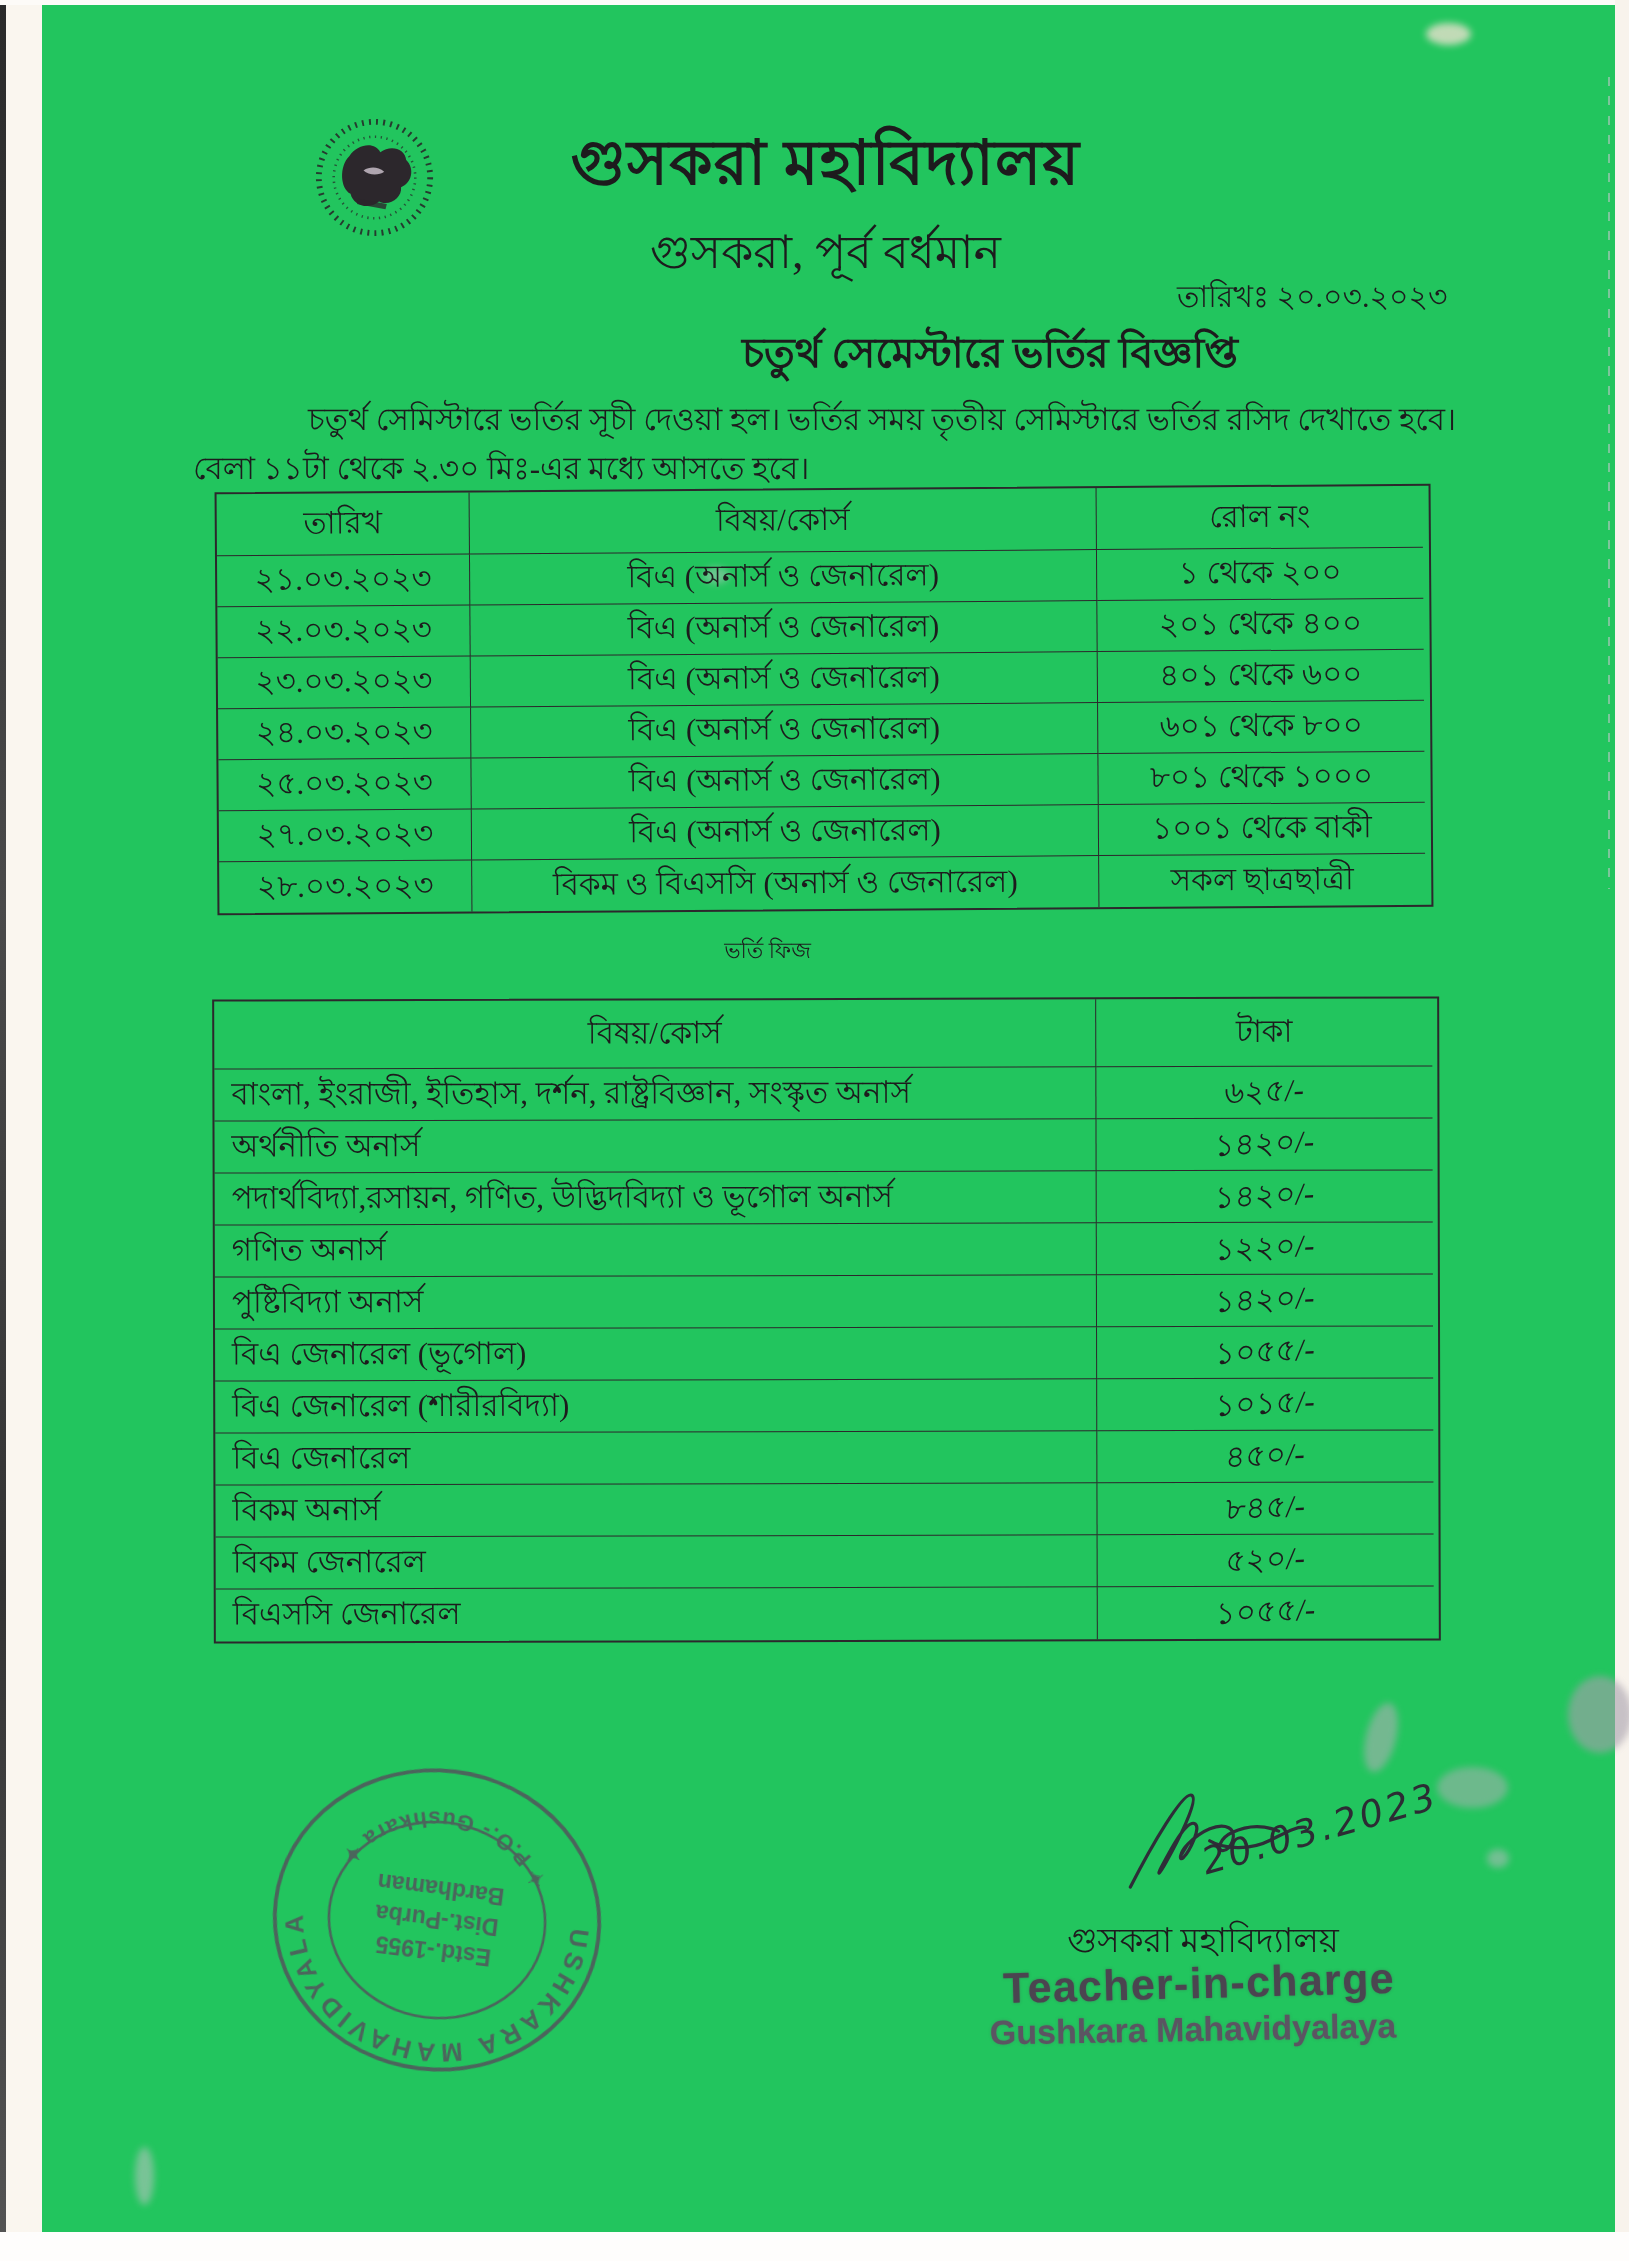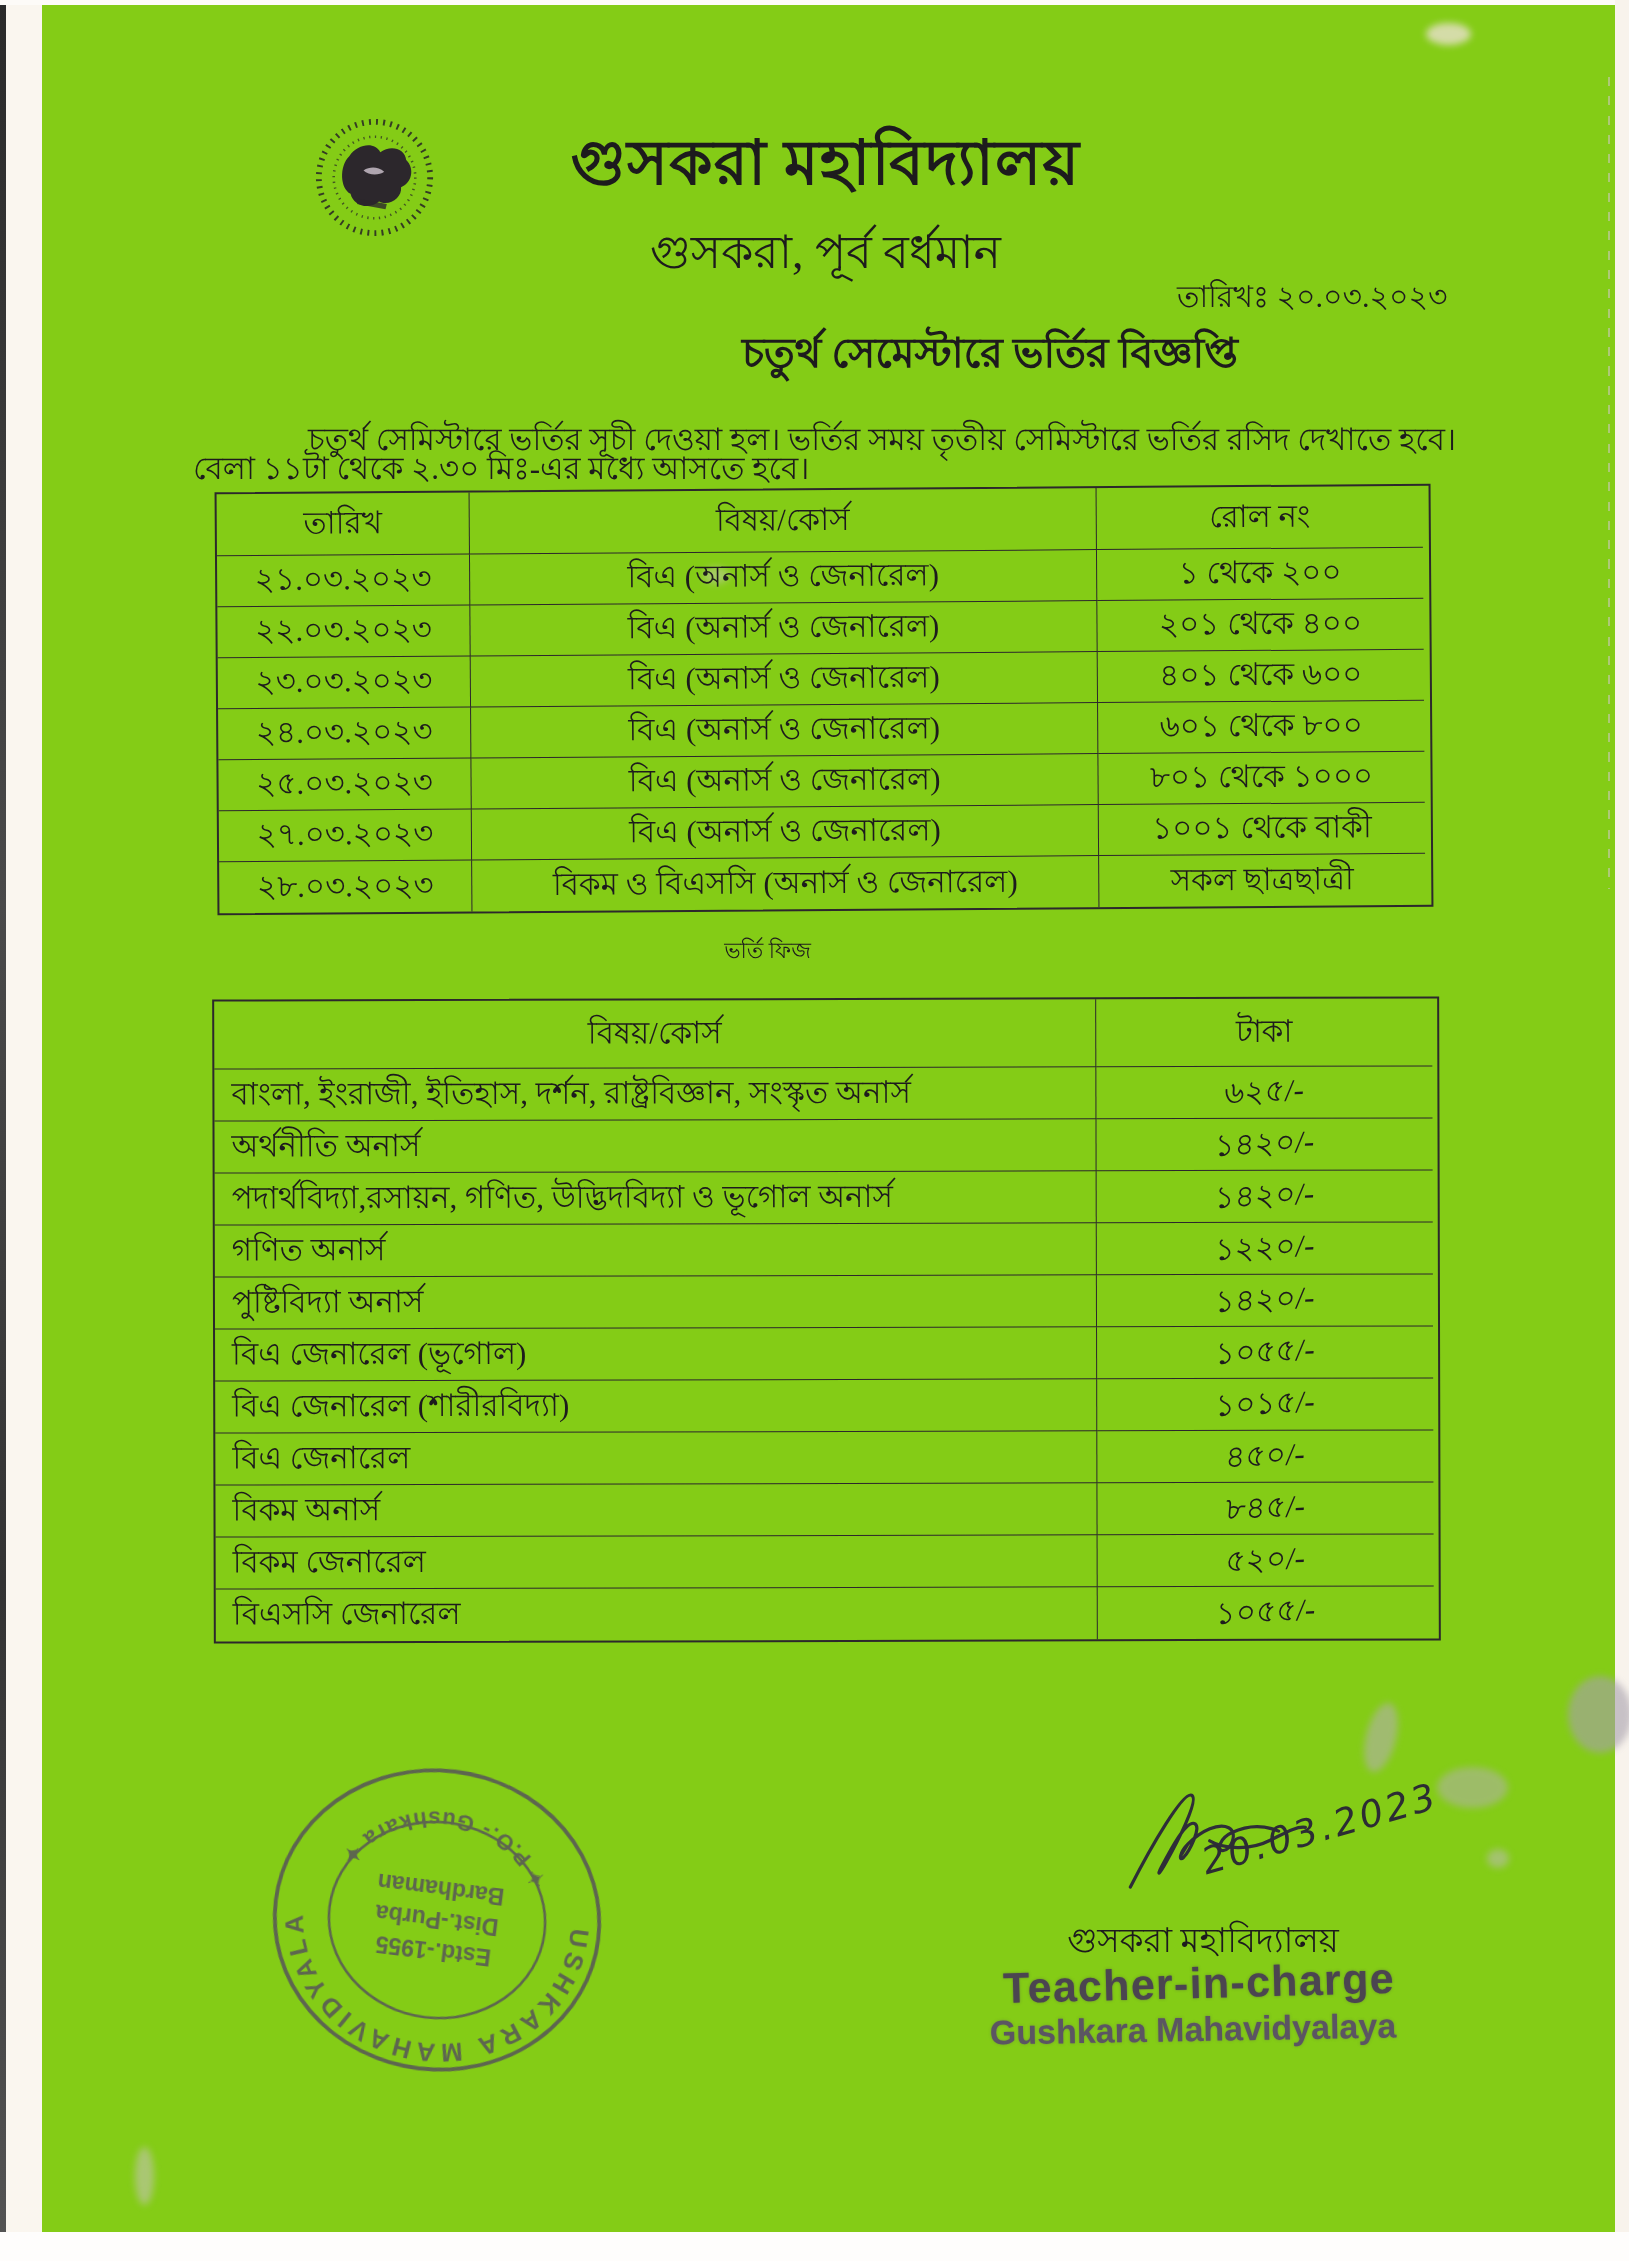--- a/index.html
+++ b/index.html
@@ -1,19 +1,19 @@
 <!DOCTYPE html>
 <html style="font-size:10.3px"><head>
 <meta charset="utf-8">
 <style>
   html,body{margin:0;padding:0;background:#ffffff;}
   .page{
     position:relative;
     width:1630px;height:2261px;
-    background:#84cc16;
+    background:#22c55e;
     overflow:hidden;
     font-family:"Liberation Serif","DejaVu Serif",serif;
     color:#1d1b1d;
   }
   
   .edge-left-dark{position:absolute;left:0;top:0;width:6.4px;height:2261px;
     background:linear-gradient(180deg,#2a2a2a,#4a4a4a 40%,#333 70%,#555);}
   .edge-left-white{position:absolute;left:6.4px;top:0;width:36px;height:2234px;background:#faf6ef;}
   .edge-top-white{position:absolute;left:0;top:0;width:1630px;height:5.2px;background:#fdfbf8;}
   .edge-right-white{position:absolute;right:0;top:0;width:15.5px;height:2261px;background:#f8f3ec;}
@@ -32,21 +32,21 @@
 
   .abs{position:absolute;}
   .center{text-align:center;}
   .nowrap{white-space:nowrap;}
 
   
   .college-name{left:413px;top:115px;width:825px;font-size:62px;font-weight:bold;letter-spacing:1.3px;}
   .college-loc{left:413px;top:217px;width:825px;font-size:46px;}
   .date-line{left:1177px;top:273px;font-size:30px;}
   .notice-title{left:413px;top:321px;width:825px;font-size:41px;font-weight:bold;text-align:right;}
-  .intro1{left:213px;top:395px;width:1290px;font-size:31px;text-indent:95px;margin-top:20px;}
+  .intro1{left:213px;top:395px;width:1290px;font-size:31px;text-indent:95px;}
   .intro2{left:193px;top:444px;width:903px;font-size:31px;}
 
   
   .tbl{position:absolute;display:grid;border:2.6px solid #2c282c;background:transparent;}
   .tbl .cell{border-right:1.9px solid #2c282c;border-bottom:1.9px solid #2c282c;
     display:flex;align-items:center;justify-content:center;
     font-size:31px;white-space:nowrap;overflow:visible;}
   .tbl .cell.last-col{border-right:none;}
   .tbl .cell.last-row{border-bottom:none;}
   .tbl .cell.left{justify-content:flex-start;padding-left:17px;}

